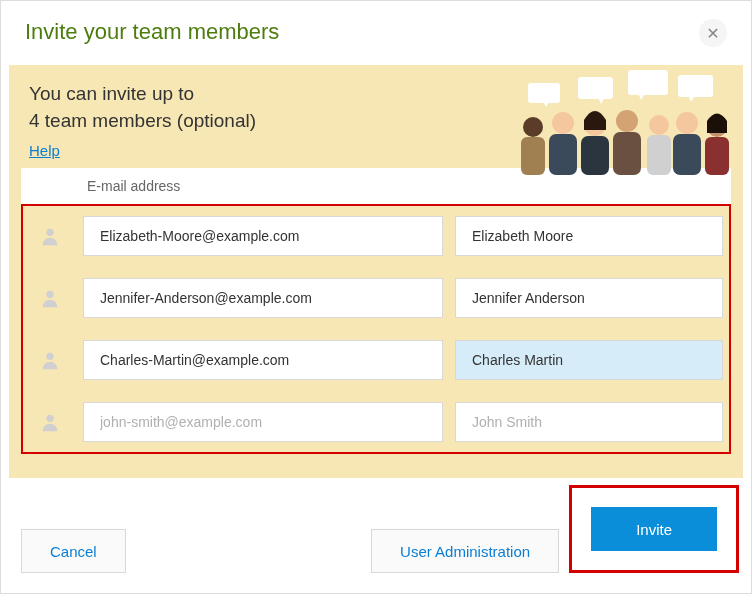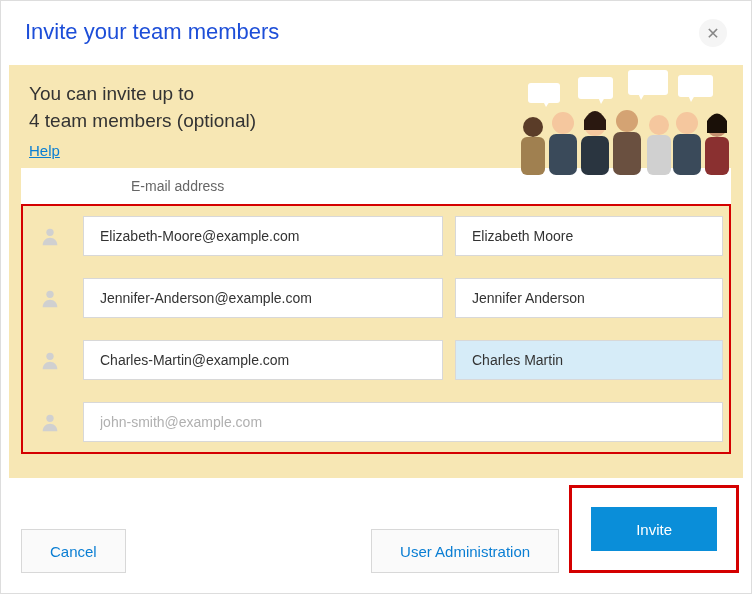--- a/index.html
+++ b/index.html
@@ -15,21 +15,21 @@
       position: relative;
       border: 1px solid #ddd;
     }
     .header {
       padding: 18px 24px 12px;
       position: relative;
     }
     .header-title {
       font-size: 22px;
       font-weight: 300;
-      color: #1d4ed8;
+      color: #4d7c0f;
     }
     .close-btn {
       position: absolute;
       top: 18px;
       right: 24px;
       width: 28px;
       height: 28px;
       border-radius: 50%;
       background: #f5f5f5;
       border: none;
@@ -79,21 +79,20 @@
     .table-container {
       background: transparent;
       padding: 0 12px 24px;
     }
     .table-headers {
       display: flex;
       background: #fff;
       padding: 10px 0;
       font-size: 14px;
       color: #666;
-      gap: 44px;
     }
     .col-icon {
       width: 54px;
     }
     .col-email {
       flex: 1;
       padding-left: 12px;
     }
     .col-name {
       width: 280px;
@@ -286,20 +285,23 @@
       <div class="row">
         <div class="icon-cell">
           <svg class="person-icon" viewBox="0 0 24 24">
               <circle cx="12" cy="8" r="4"></circle>
               <path d="M4 22 c0-5 4-8 8-8 s8 3 8 8 z"></path>
             </svg>
         </div>
         <div class="input-cell email-cell">
           <input class="text-input" type="text" value="" placeholder="john-smith@example.com" style="">
         </div>
+        <div class="input-cell name-cell">
+          <input class="text-input" type="text" value="" placeholder="John Smith" style="">
+        </div>
       </div>
     </div>
   </div>
 </div>
 
 <div class="footer">
   <button class="btn btn-cancel">Cancel</button>
   <div class="spacer"></div>
   <button class="btn">User Administration</button>
   <span class="invite-highlight">

